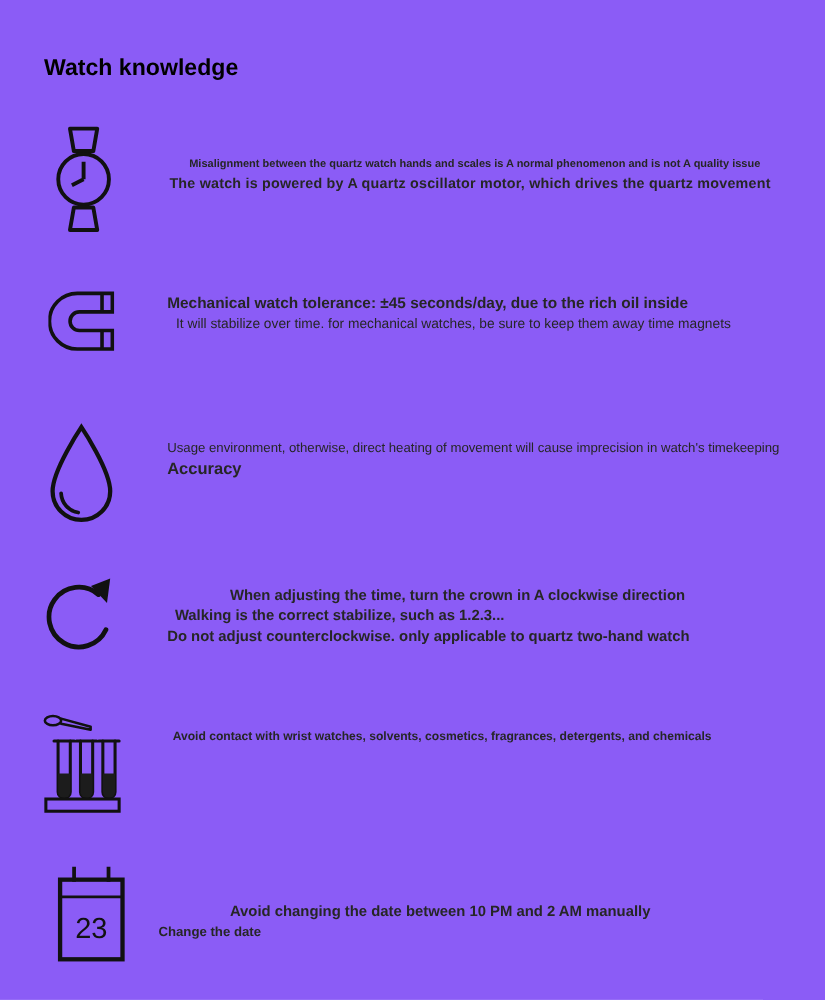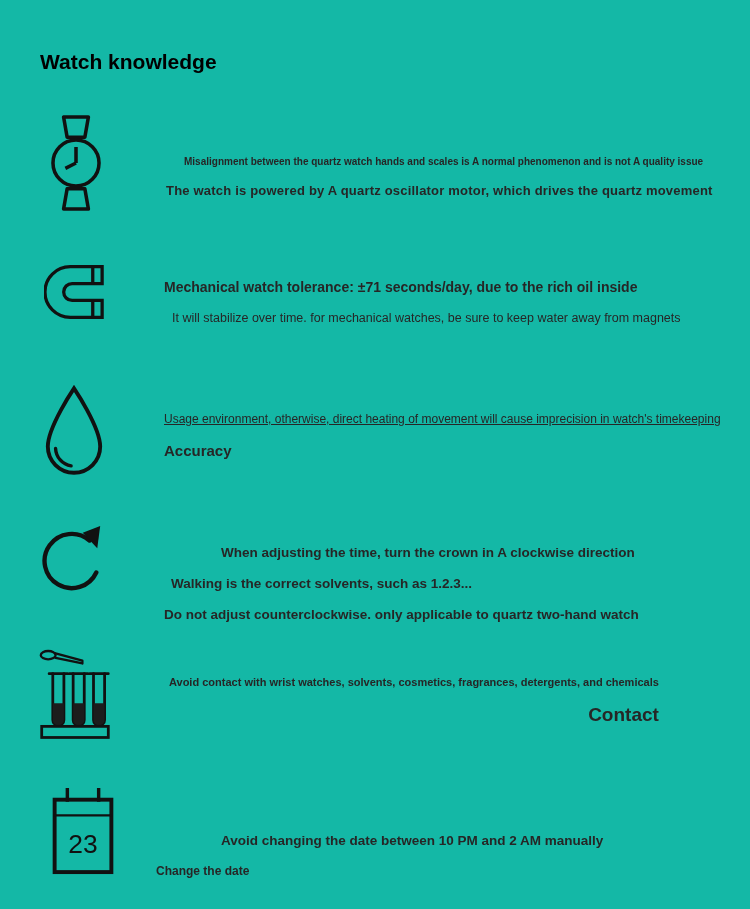--- a/index.html
+++ b/index.html
@@ -1,28 +1,28 @@
 <!DOCTYPE html>
 <html><head>
 <meta charset="utf-8">
 <style>
   html,body{margin:0;padding:0;background:#ffffff;}
   body{font-family:"Liberation Sans", sans-serif;color:#222;}
-  .page{position:relative;width:750px;height:909px;background:#14b8a6;overflow:hidden;}
+  .page{position:relative;width:750px;height:909px;background:#8b5cf6;overflow:hidden;}
   .page-title{position:absolute;left:40px;top:36px;font-size:21px;font-weight:bold;color:#000;}
   .row{position:absolute;left:0;top:0;width:750px;}
   .icon{position:absolute;}
   .icon svg{display:block;width:100%;height:100%;}
   .txt{position:absolute;}
-  .txt p{margin:16px;white-space:nowrap;color:#262626;}
+  .txt p{margin:4px;white-space:nowrap;color:#262626;}
   
   .t10b{font-size:10px;font-weight:bold;}
   .t11b{font-size:11px;font-weight:bold;}
   .t11{font-size:11px;font-weight:normal;}
-  .t12{font-size:12px;font-weight:normal;text-decoration:underline;}
+  .t12{font-size:12px;font-weight:normal;}
   .t12b{font-size:12px;font-weight:bold;}
   .t125{font-size:12.5px;font-weight:normal;}
   .t13{font-size:13px;font-weight:bold;letter-spacing:.2px;}
   .t135b{font-size:13.5px;font-weight:bold;}
   .t14b{font-size:14px;font-weight:bold;}
   .t15b{font-size:15px;font-weight:bold;}
   .t19b{font-size:19px;font-weight:bold;}
   
   .s1-l0{padding-left:20px;}
   .s1-l1{margin-top:6px;padding-left:2px;}
@@ -61,22 +61,22 @@
   </section>
 
   <section class="row">
     <div class="icon" style="left:44px;top:262px;width:60px;height:60px;">
       <svg viewBox="0 0 64 62" fill="none" stroke="#111" stroke-width="3.5" stroke-linejoin="miter">
         <path d="M62 4 H28 A27 27 0 0 0 28 58 H62 V40 H30 A9 9 0 0 1 30 22 H62 Z"></path>
         <path d="M52 4 V22 M52 40 V58"></path>
       </svg>
     </div>
     <div class="txt" style="left:148px;top:263px;">
-      <p class="t14b">Mechanical watch tolerance: ±71 seconds/day, due to the rich oil inside</p>
-      <p class="t125 s2-l1">It will stabilize over time. for mechanical watches, be sure to keep water away from magnets</p>
+      <p class="t14b">Mechanical watch tolerance: ±45 seconds/day, due to the rich oil inside</p>
+      <p class="t125 s2-l1">It will stabilize over time. for mechanical watches, be sure to keep them away time magnets</p>
     </div>
   </section>
 
   <section class="row">
     <div class="icon" style="left:42px;top:383px;width:64px;height:96px;">
       <svg viewBox="0 0 66 96" fill="none" stroke="#111" stroke-width="4" stroke-linecap="round">
         <path d="M33 4 C33 4 6 44 6 64 A27 27 0 0 0 60 64 C60 44 33 4 33 4 Z"></path>
         <path d="M14 66 A19 19 0 0 0 30 84" stroke-width="3.5"></path>
       </svg>
     </div>
@@ -88,21 +88,21 @@
 
   <section class="row">
     <div class="icon" style="left:42px;top:518px;width:64px;height:78px;">
       <svg viewBox="0 0 66 76">
         <path d="M49 21 A28 28 0 1 0 56 54" fill="none" stroke="#111" stroke-width="4.5" stroke-linecap="round"></path>
         <path d="M60 6 L42 13 L57 29 Z" fill="#111" stroke="none"></path>
       </svg>
     </div>
     <div class="txt" style="left:148px;top:529px;">
       <p class="t135b s4-l0">When adjusting the time, turn the crown in A clockwise direction</p>
-      <p class="t135b s4-l1">Walking is the correct solvents, such as 1.2.3...</p>
+      <p class="t135b s4-l1">Walking is the correct stabilize, such as 1.2.3...</p>
       <p class="t135b s4-l2">Do not adjust counterclockwise. only applicable to quartz two-hand watch</p>
     </div>
   </section>
 
   <section class="row">
     <div class="icon" style="left:38px;top:643px;width:74px;height:102px;">
       <svg viewBox="0 0 80 104" fill="none" stroke="#111" stroke-width="2.5" stroke-linecap="round">
 
         <ellipse cx="11" cy="10" rx="8" ry="4.5"></ellipse>
         <path d="M19 8 L48 16 M19 13 L48 19 M48 16 V19"></path>
@@ -118,21 +118,20 @@
           <path d="M16 62 V80 A6 6 0 0 0 28 80 V62 Z"></path>
           <path d="M38 62 V80 A6 6 0 0 0 50 80 V62 Z"></path>
           <path d="M60 62 V80 A6 6 0 0 0 72 80 V62 Z"></path>
         </g>
 
         <rect x="4" y="87" width="72" height="12" stroke-width="3"></rect>
       </svg>
     </div>
     <div class="txt" style="left:148px;top:660px;text-align:right;">
       <p class="t11b s5-l0">Avoid contact with wrist watches, solvents, cosmetics, fragrances, detergents, and chemicals</p>
-      <p class="t19b s5-l1">Contact</p>
     </div>
   </section>
 
   <section class="row">
     <div class="icon" style="left:45px;top:786px;width:76px;height:90px;">
       <svg viewBox="0 0 64 92">
         <g fill="none" stroke="#111" stroke-width="3.5">
           <path d="M16 2 V16 M48 2 V16"></path>
           <rect x="3" y="14" width="58" height="74" stroke-width="4"></rect>
           <path d="M3 30 H61" stroke-width="2.5"></path>

